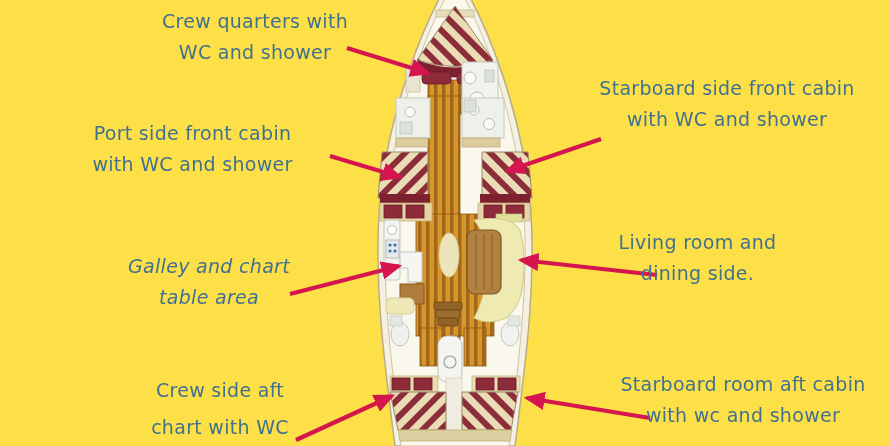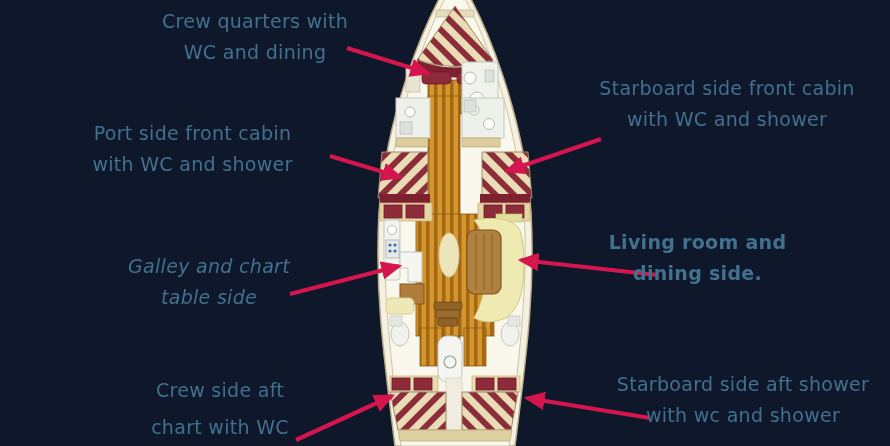--- a/index.html
+++ b/index.html
@@ -1,26 +1,26 @@
 <!DOCTYPE html>
 <html><head>
 <meta charset="utf-8">
 <style>
   html,body{margin:0;padding:0;background:#ffffff;}
-  .stage{position:relative;width:890px;height:446px;background:#0f172a;overflow:hidden;
+  .stage{position:relative;width:890px;height:446px;background:#fde047;overflow:hidden;
          font-family:"DejaVu Sans",sans-serif;}
   .label{position:absolute;color:#41718f;font-size:19px;line-height:31px;
          text-align:center;letter-spacing:.3px;font-weight:400;}
   .label span{display:block;}
   #lab-crew{left:130px;top:6px;width:250px;}
   #lab-portfront{left:60px;top:118px;width:265px;}
   #lab-galley{left:94px;top:251px;width:230px;font-style:italic;}
   #lab-portaft{left:105px;top:372px;width:230px;line-height:37px;}
   #lab-sbfront{left:577px;top:73px;width:300px;}
-  #lab-living{left:590px;top:227px;width:215px;font-weight:bold;}
+  #lab-living{left:590px;top:227px;width:215px;}
   #lab-sbaft{left:598px;top:369px;width:290px;}
   svg.boat{position:absolute;left:370px;top:0;width:170px;height:446px;}
   svg.arrows{position:absolute;left:0;top:0;width:890px;height:446px;pointer-events:none;}
 </style>
 </head>
 <body>
 
 <div class="stage">
 
   <svg class="boat" viewBox="0 0 170 446">
@@ -154,40 +154,40 @@
     <line x1="330" y1="156" x2="400" y2="177" stroke="#d5164e" stroke-width="4.2" marker-end="url(#ah)"></line>
     <line x1="601" y1="139" x2="507" y2="171" stroke="#d5164e" stroke-width="4.2" marker-end="url(#ah)"></line>
     <line x1="290" y1="294" x2="399" y2="266" stroke="#d5164e" stroke-width="4.2" marker-end="url(#ah)"></line>
     <line x1="657" y1="275" x2="521" y2="260" stroke="#d5164e" stroke-width="4.2" marker-end="url(#ah)"></line>
     <line x1="296" y1="440" x2="392" y2="396" stroke="#d5164e" stroke-width="4.2" marker-end="url(#ah)"></line>
     <line x1="650" y1="418" x2="527" y2="398" stroke="#d5164e" stroke-width="4.2" marker-end="url(#ah)"></line>
   </svg>
 
   <div class="label" id="lab-crew">
     <span>Crew quarters with</span>
-    <span>WC and dining</span>
+    <span>WC and shower</span>
   </div>
   <div class="label" id="lab-portfront">
     <span>Port side front cabin</span>
     <span>with WC and shower</span>
   </div>
   <div class="label" id="lab-galley">
     <span>Galley and chart</span>
-    <span>table side</span>
+    <span>table area</span>
   </div>
   <div class="label" id="lab-portaft">
     <span>Crew side aft</span>
     <span>chart with WC</span>
   </div>
   <div class="label" id="lab-sbfront">
     <span>Starboard side front cabin</span>
     <span>with WC and shower</span>
   </div>
   <div class="label" id="lab-living">
     <span>Living room and</span>
     <span>dining side.</span>
   </div>
   <div class="label" id="lab-sbaft">
-    <span>Starboard side aft shower</span>
+    <span>Starboard room aft cabin</span>
     <span>with wc and shower</span>
   </div>
 
 </div>
 
 </body></html>

